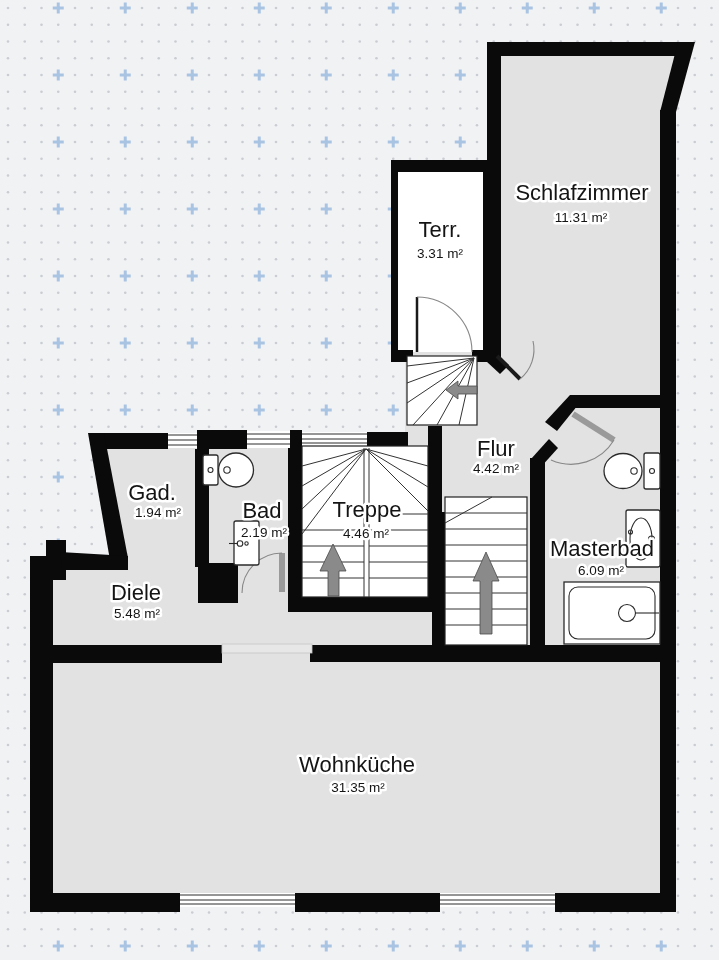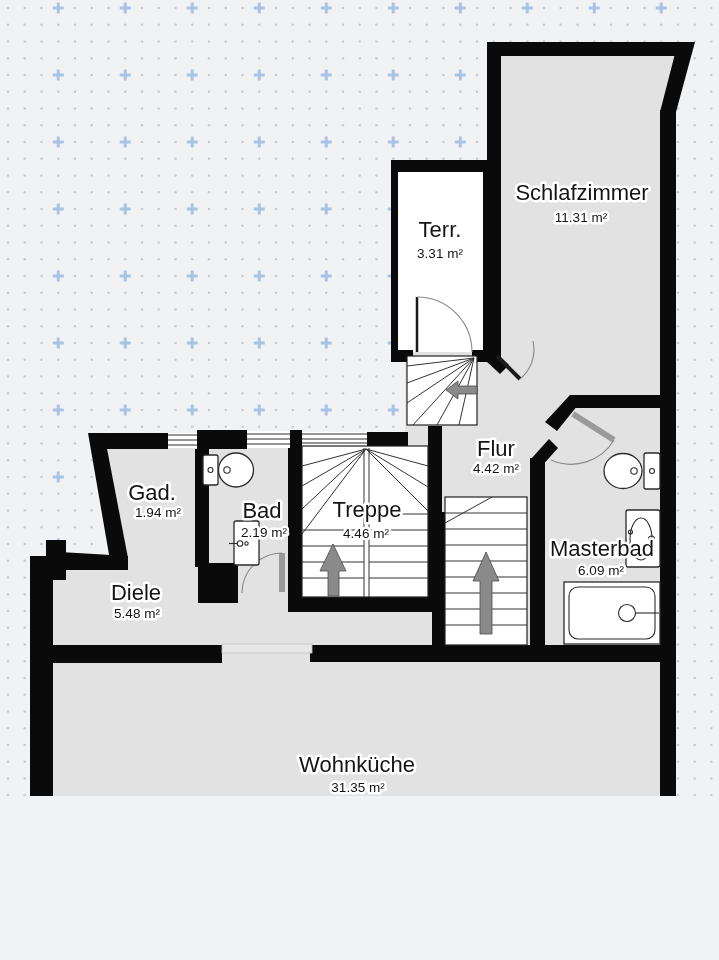--- a/index.html
+++ b/index.html
@@ -2,21 +2,21 @@
 <html style="--wall: #0a0a0a; --floor: #e2e2e2; --bg: #f1f2f4; --gridDot: #c9ccd2; --gridPlus: #a9c3e3; --arrow: #8a8a8a; --leaf: #9a9a9a; --line: #333333; --label: #141414; --fixture: #ffffff; --arc: #888888;"><head>
 <meta charset="utf-8">
 <style>
   :root{
     --wall:#0a0a0a; --floor:#e2e2e2; --bg:#f1f2f4;
     --gridDot:#c9ccd2; --gridPlus:#a9c3e3;
     --arrow:#8a8a8a; --leaf:#9a9a9a; --line:#333333;
     --label:#141414; --fixture:#ffffff; --arc:#888888;
   }
   html,body{margin:0;padding:0;background:var(--bg);}
-  .stage{width:719px;height:796px;overflow:hidden;}
+  .stage{width:719px;height:960px;overflow:hidden;}
   svg{display:block;}
   .bg{fill:var(--bg);}
   .griddot{fill:var(--gridDot);}
   .gridplus{fill:var(--gridPlus);}
   .floor{fill:var(--floor);}
   .wall{fill:var(--wall);}
   .white{fill:#ffffff;}
   .sbox{fill:#ffffff;stroke:#222;stroke-width:1.2;}
   .sline{stroke:var(--line);stroke-width:1;fill:none;}
   .winline{stroke:#2c2c2c;stroke-width:1;fill:none;}

